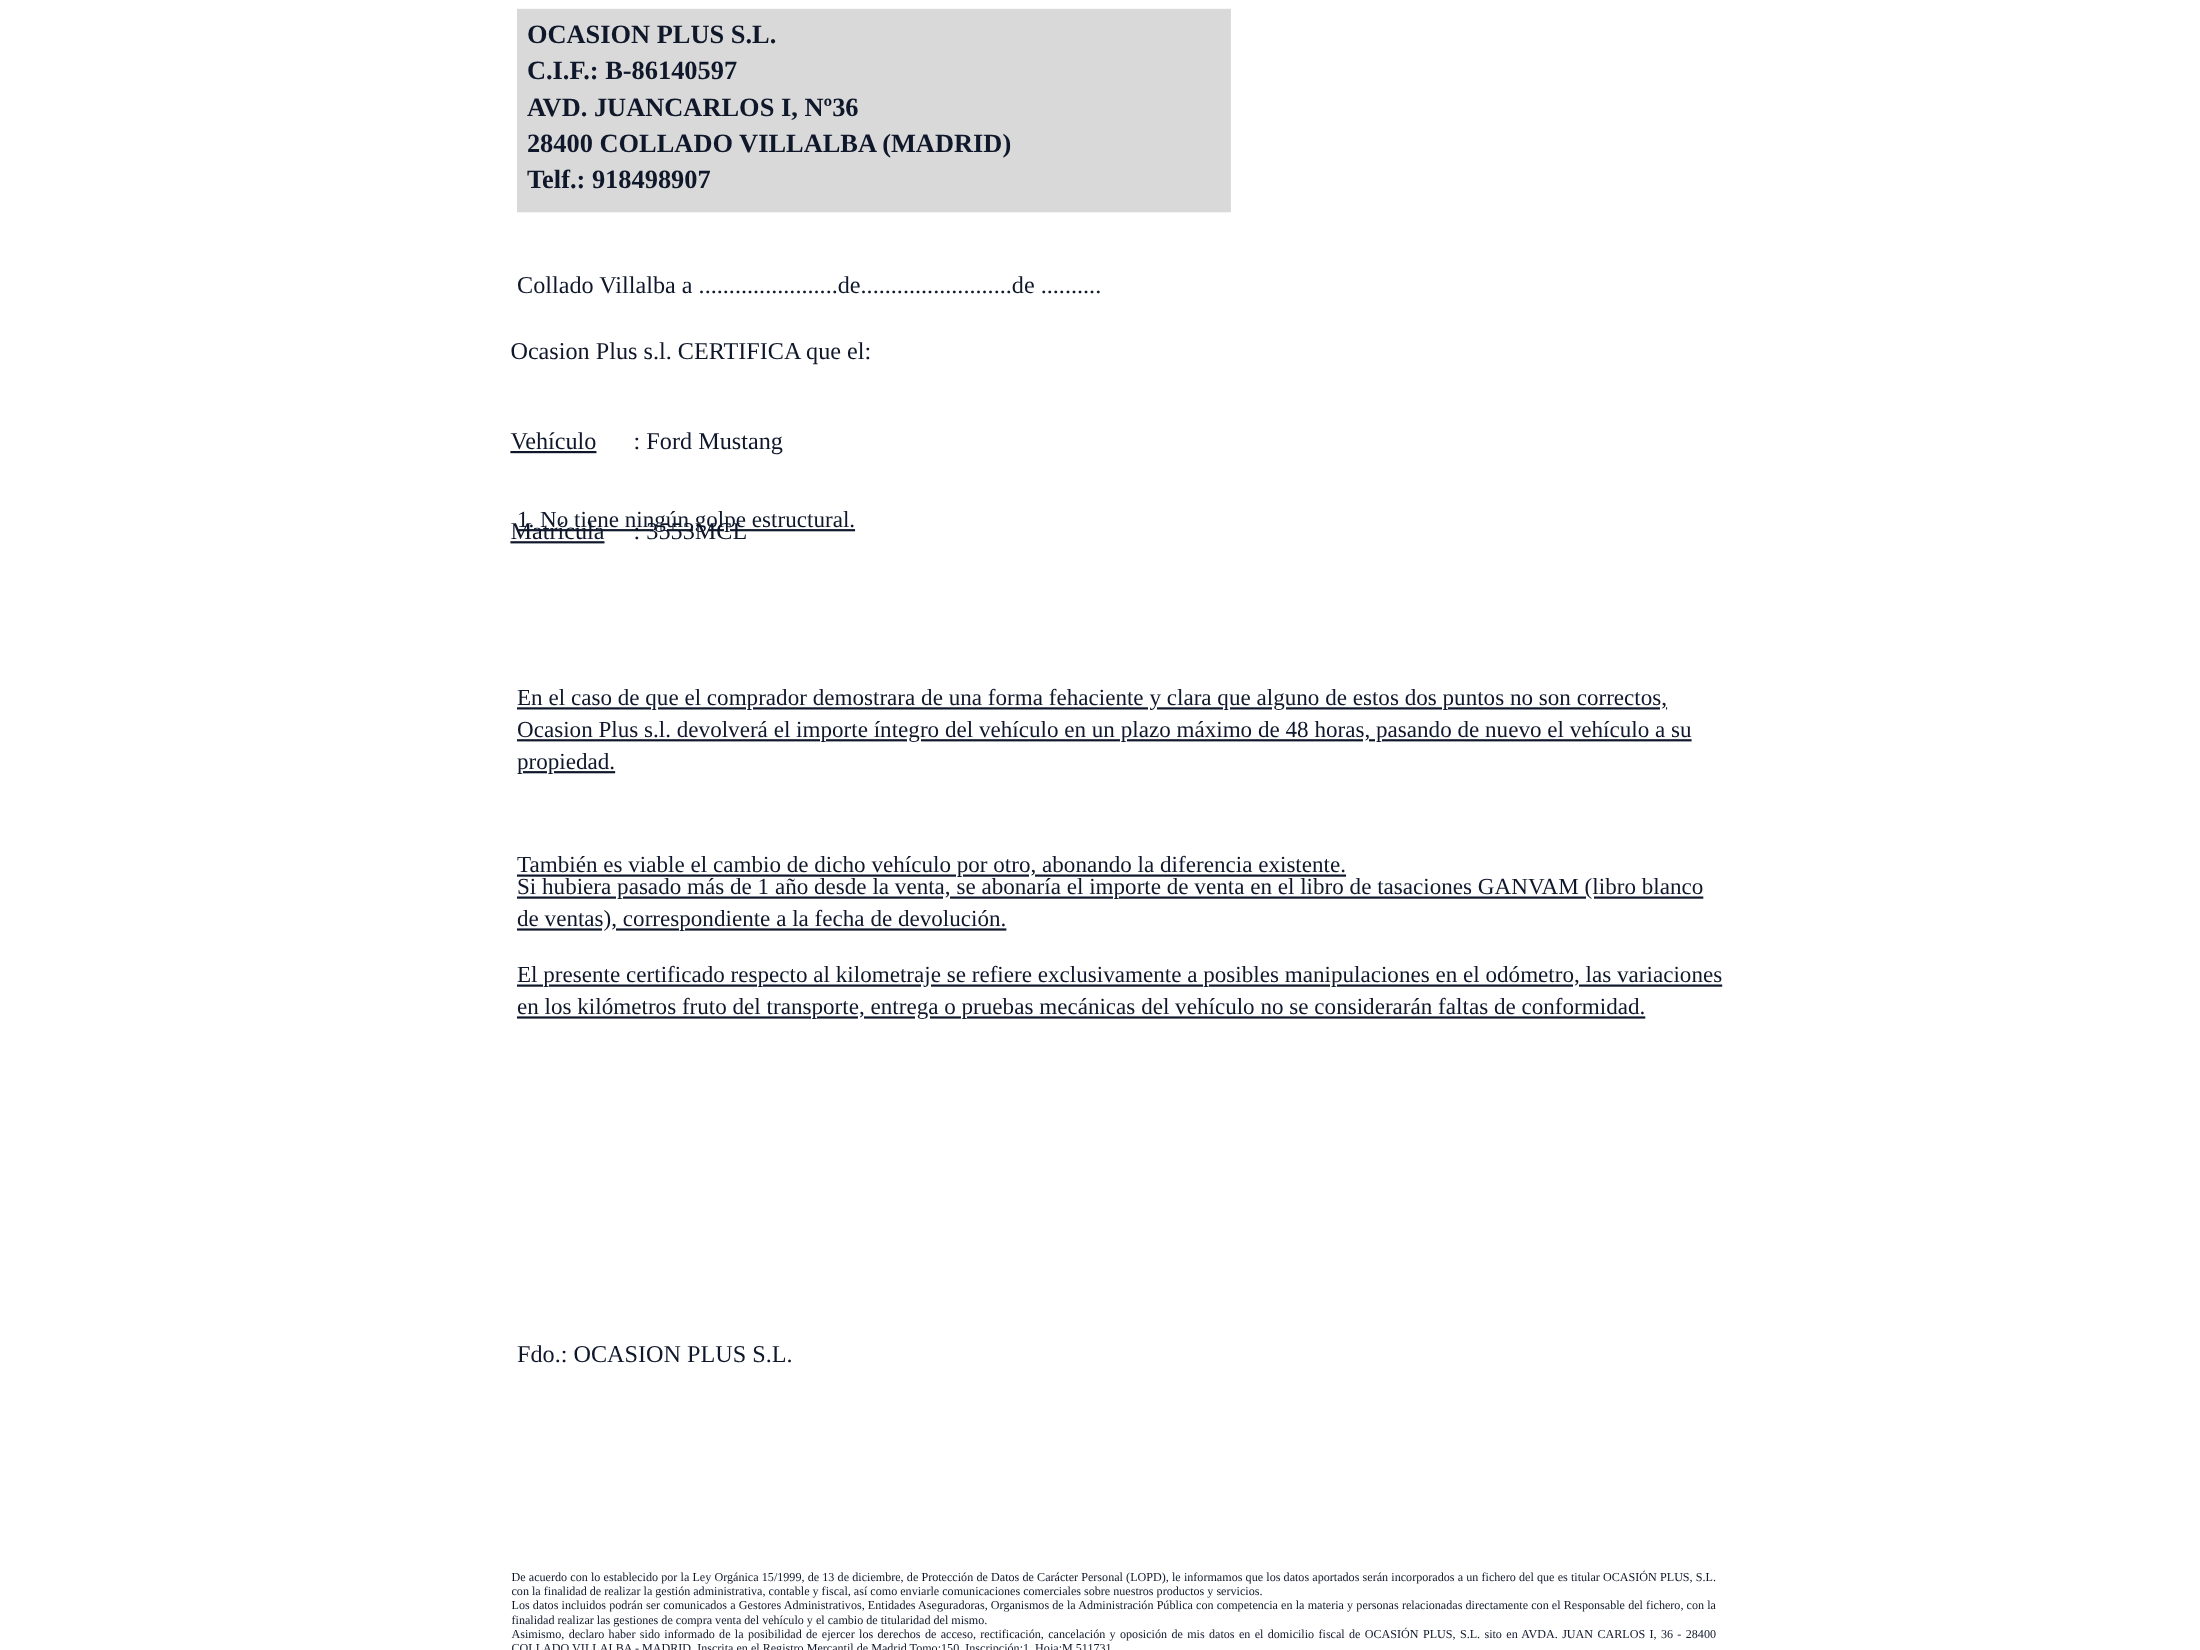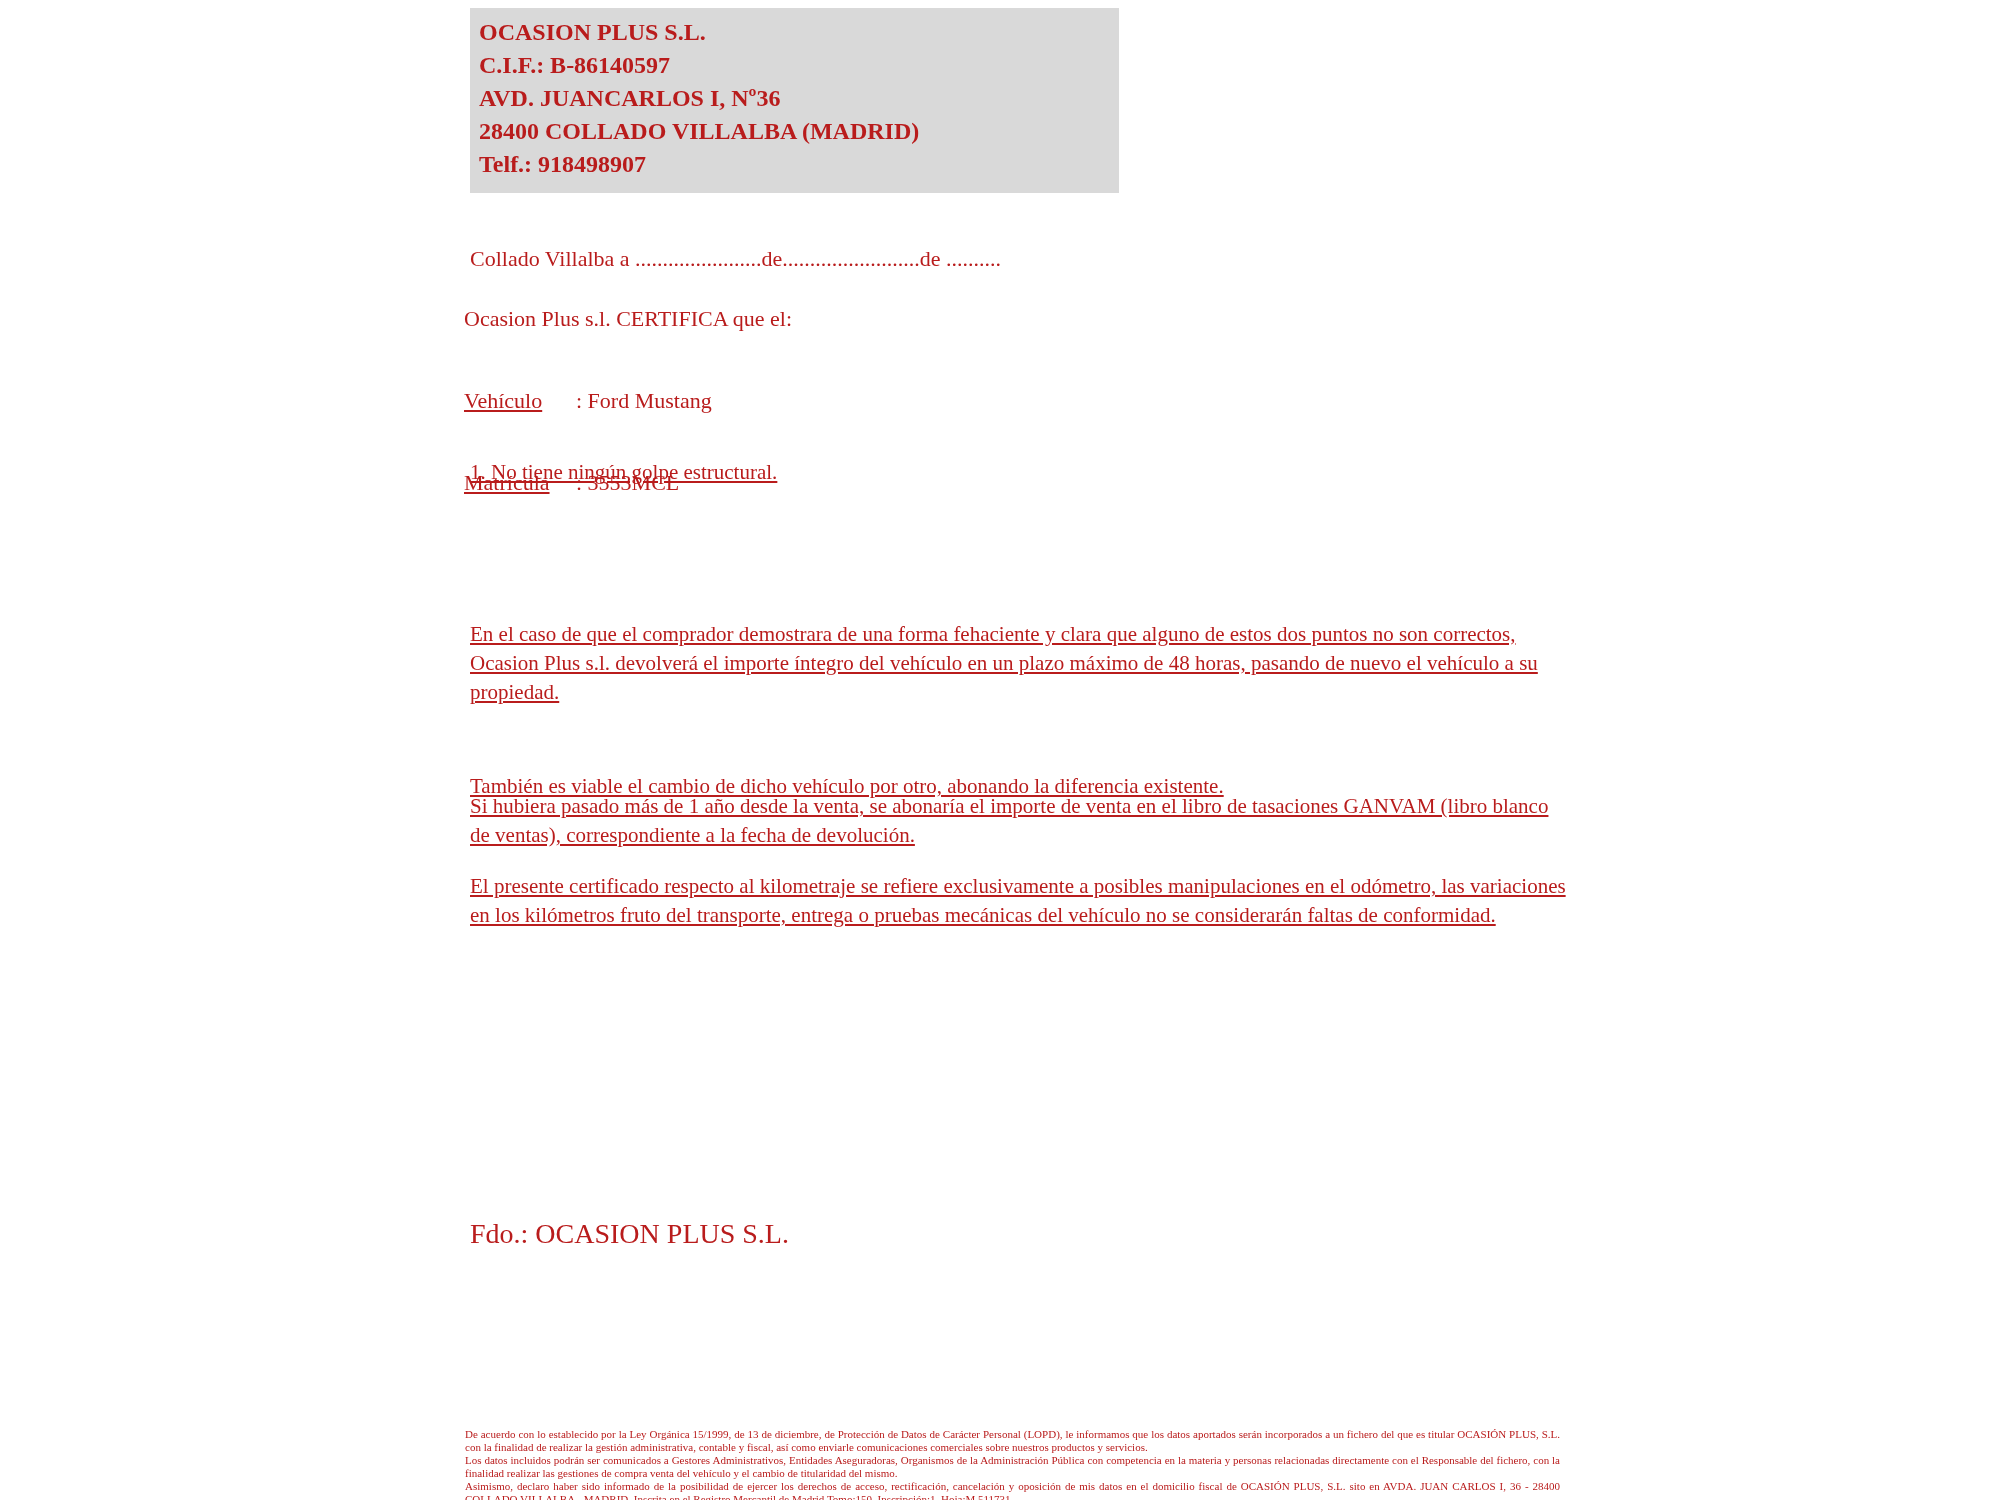--- a/index.html
+++ b/index.html
@@ -6,21 +6,21 @@
     margin: 0;
     padding: 0;
     background: #ffffff;
   }
   .page {
     position: relative;
     width: 2000px;
     height: 1500px;
     background: #ffffff;
     font-family: "Liberation Serif", "DejaVu Serif", serif;
-    color: #b91c1c;
+    color: #0f172a;
     overflow: hidden;
   }
   .header-box {
     position: absolute;
     left: 470px;
     top: 8px;
     width: 630px;
     background: #d9d9d9;
     padding: 8px 10px 12px 9px;
     font-weight: bold;
@@ -59,21 +59,21 @@
   .item-1 { top: 458px; }
   .item-2 { top: 512px; }
   .para-1 { top: 620px; }
   .para-2 { top: 772px; }
   .para-3 { top: 792px; }
   .para-4 { top: 872px; }
   .signature {
     position: absolute;
     left: 470px;
     top: 1218px;
-    font-size: 28px;
+    font-size: 22px;
   }
   .legal-footer {
     position: absolute;
     left: 465px;
     top: 1428px;
     width: 1095px;
     font-size: 11px;
     line-height: 13px;
     text-align: justify;
   }

